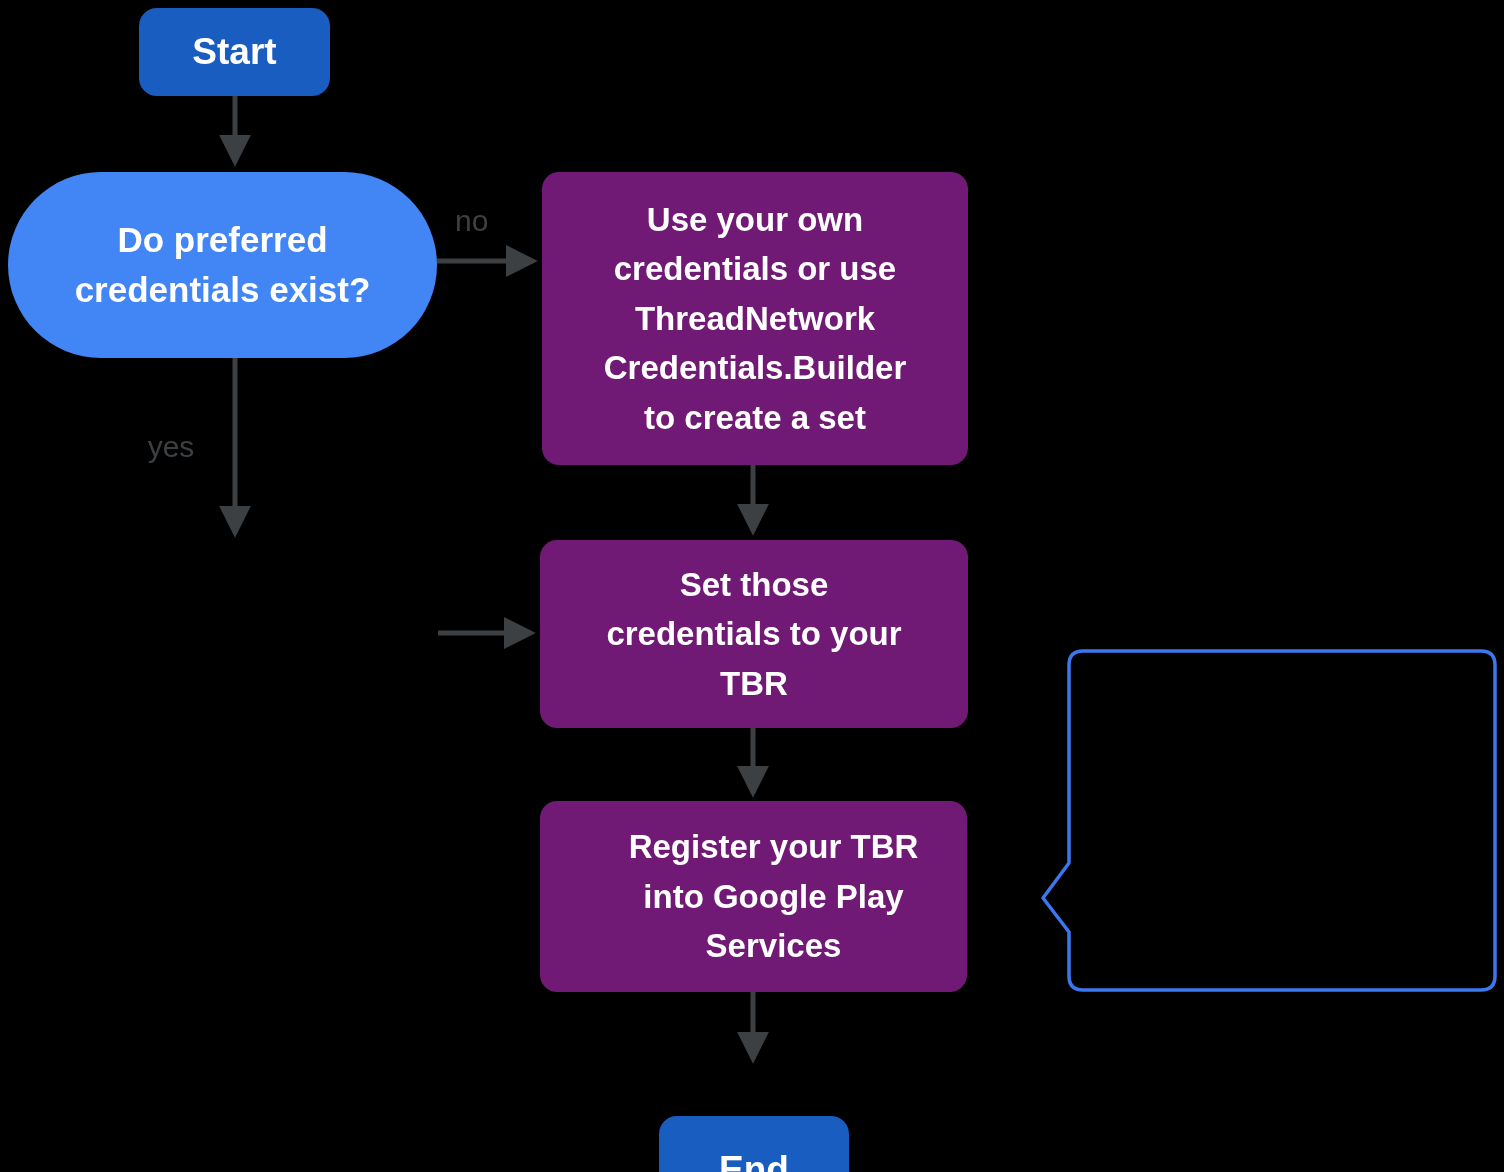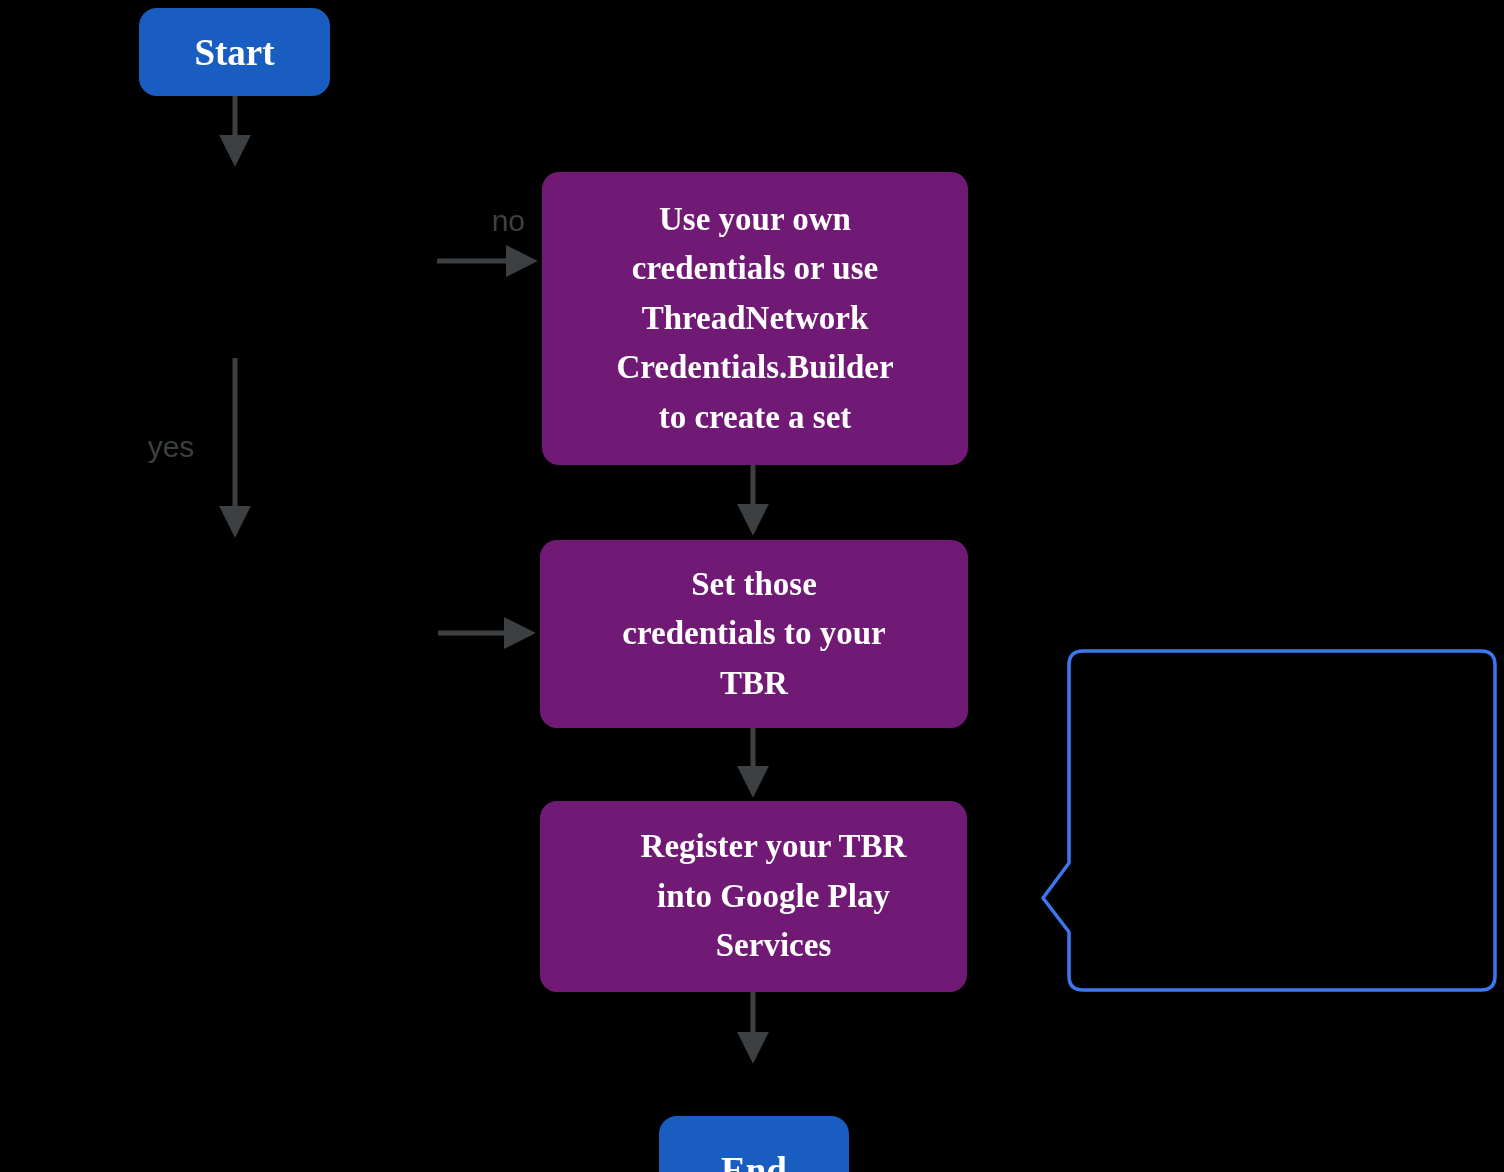--- a/index.html
+++ b/index.html
@@ -23,21 +23,21 @@
   .node {
     position: absolute;
     display: flex;
     align-items: center;
     justify-content: center;
     text-align: center;
     color: #FFFFFF;
     font-weight: 600;
     box-sizing: border-box;
   }
-  .node .label { white-space: pre-line; font-family: Liberation Serif, serif; }
+  .node .label { white-space: pre-line; }
   .terminal {
     background: #1A5DC0;
     border-radius: 18px;
     font-size: 37px;
   }
   .decision {
     background: #4285F4;
     border-radius: 95px;
     font-size: 35px;
     line-height: 1.42;
@@ -55,21 +55,21 @@
   #node-fetch   { left: 9px;   top: 541px;  width: 429px; height: 187px; }
   #node-set     { left: 540px; top: 540px;  width: 428px; height: 188px; }
   #node-register{ left: 540px; top: 801px;  width: 427px; height: 191px; padding-left: 40px; }
 
   .edge-label {
     position: absolute;
     color: #3C4043;
     font-size: 30px;
     font-weight: 500;
   }
-  #label-no  { left: 455px; top: 204px; width: 70px; text-align: right; }
+  #label-no  { left: 455px; top: 204px; width: 70px; text-align: left; }
   #label-yes { left: 131px; top: 430px; width: 80px; text-align: center; }
 
   .callout-text {
     position: absolute;
     left: 1069px; top: 651px;
     width: 426px; height: 339px;
     display: flex;
     align-items: center;
     justify-content: center;
     text-align: center;
@@ -102,20 +102,24 @@
     <line x1="753" y1="728" x2="753" y2="793" stroke="#3C4043" stroke-width="5" marker-end="url(#arrowhead)"></line>
     <line x1="753" y1="992" x2="753" y2="1059" stroke="#3C4043" stroke-width="5" marker-end="url(#arrowhead)"></line>
 
     <path d="M 1083 651 H 1481 Q 1495 651 1495 665 V 976 Q 1495 990 1481 990 H 1083 Q 1069 990 1069 976 V 932 L 1043 898 L 1069 863 V 665 Q 1069 651 1083 651 Z" fill="none" stroke="#3B78F0" stroke-width="3.5" stroke-linejoin="round"></path>
   </svg>
 
   <div id="node-start" class="node terminal">
     <span class="label">Start</span>
   </div>
 
+  <div id="node-decision" class="node decision">
+    <span class="label">Do preferred
+credentials exist?</span>
+  </div>
 
   <div id="node-own" class="node process">
     <span class="label">Use your own
 credentials or use
 ThreadNetwork
 Credentials.Builder
 to create a set</span>
   </div>
 
 

